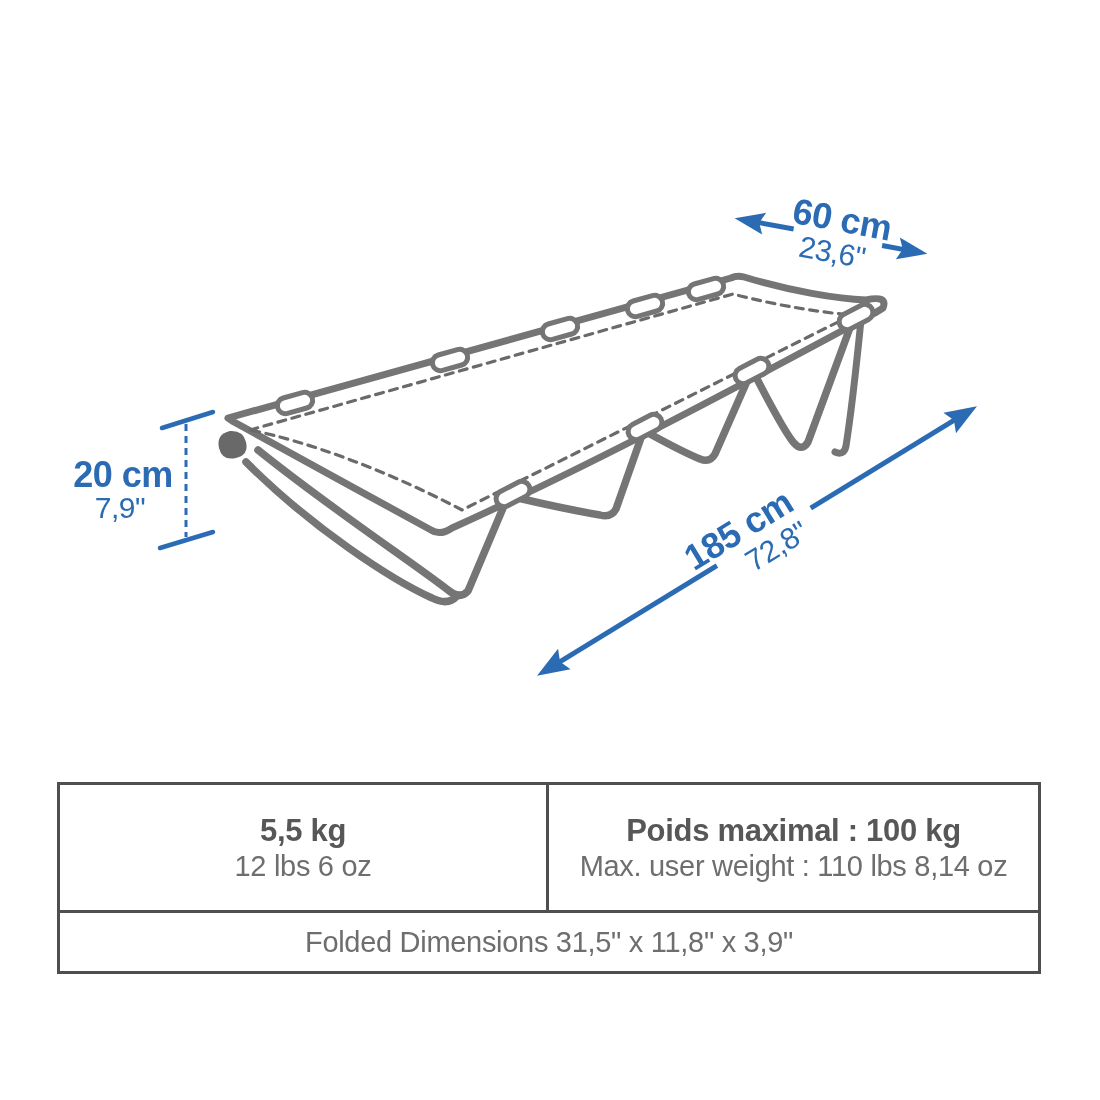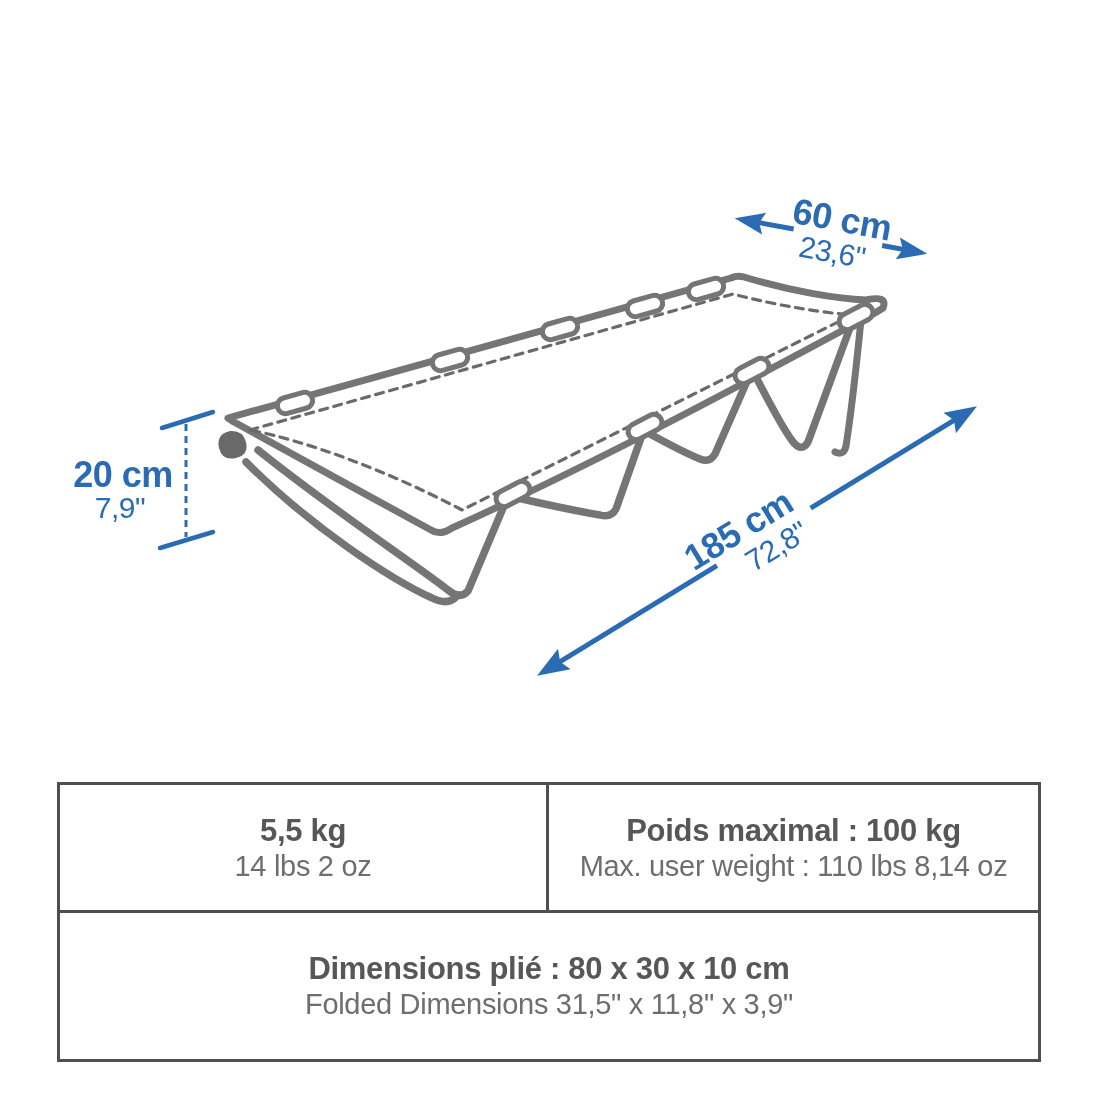--- a/index.html
+++ b/index.html
@@ -4,21 +4,21 @@
 <style>
   html,body{margin:0;padding:0;background:#ffffff;}
   #canvas{
     position:relative;width:1100px;height:1100px;background:#ffffff;overflow:hidden;
     font-family:"Liberation Sans","DejaVu Sans",sans-serif;
   }
   #diagram-svg{position:absolute;left:0;top:0;}
   .dim-big{font-size:36px;font-weight:bold;letter-spacing:-0.5px;}
   .dim-small{font-size:30px;font-weight:normal;letter-spacing:-0.5px;}
   #spec-table{
-    position:absolute;left:57px;top:782px;width:984px;height:280px;
+    position:absolute;left:57px;top:782px;width:984px;height:192px;
     border:3px solid #4f4f4f;box-sizing:border-box;display:flex;flex-direction:column;
   }
   .t-row1{display:flex;flex:0 0 125px;border-bottom:3px solid #4f4f4f;}
   .t-row2{flex:1;display:flex;align-items:center;justify-content:center;}
   .t-cell-left{flex:0 0 486px;border-right:3px solid #4f4f4f;display:flex;align-items:center;justify-content:center;}
   .t-cell-right{flex:1;display:flex;align-items:center;justify-content:center;}
   .cell-inner{text-align:center;letter-spacing:-0.3px;}
   .metric{font-size:31px;font-weight:bold;color:#575757;line-height:1.2;}
   .imperial{font-size:29px;color:#6e6e6e;line-height:1.2;}
 </style>
@@ -105,31 +105,30 @@
       <text x="747" y="534" text-anchor="middle" class="dim-big" fill="#2b6bb3">185 cm</text>
       <text x="771" y="566" text-anchor="middle" class="dim-small" fill="#2b6bb3">72,8"</text>
     </g>
   </svg>
 
   <div id="spec-table">
     <div class="t-row1">
       <div class="t-cell-left">
         <div class="cell-inner">
           <div class="metric">5,5 kg</div>
-          <div class="imperial">14 lbs 2 oz</div>
+          <div class="imperial">12 lbs 6 oz</div>
         </div>
       </div>
       <div class="t-cell-right">
         <div class="cell-inner">
           <div class="metric">Poids maximal : 100 kg</div>
           <div class="imperial">Max. user weight : 110 lbs 8,14 oz</div>
         </div>
       </div>
     </div>
     <div class="t-row2">
       <div class="cell-inner">
-        <div class="metric">Dimensions plié : 80 x 30 x 10 cm</div>
         <div class="imperial">Folded Dimensions 31,5" x 11,8" x 3,9"</div>
       </div>
     </div>
   </div>
 
 </div>
 
 </body></html>

